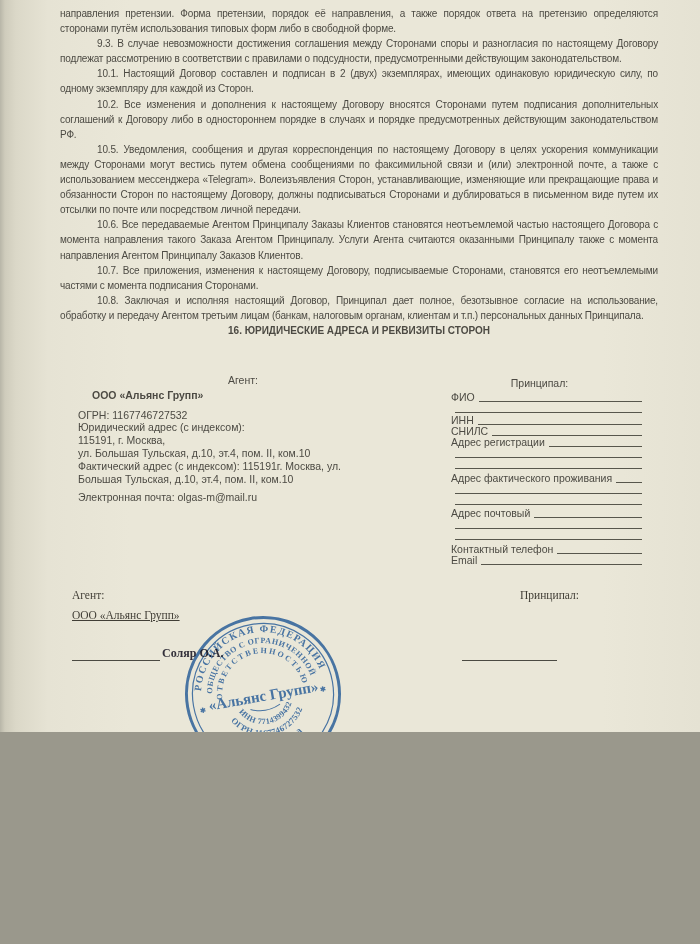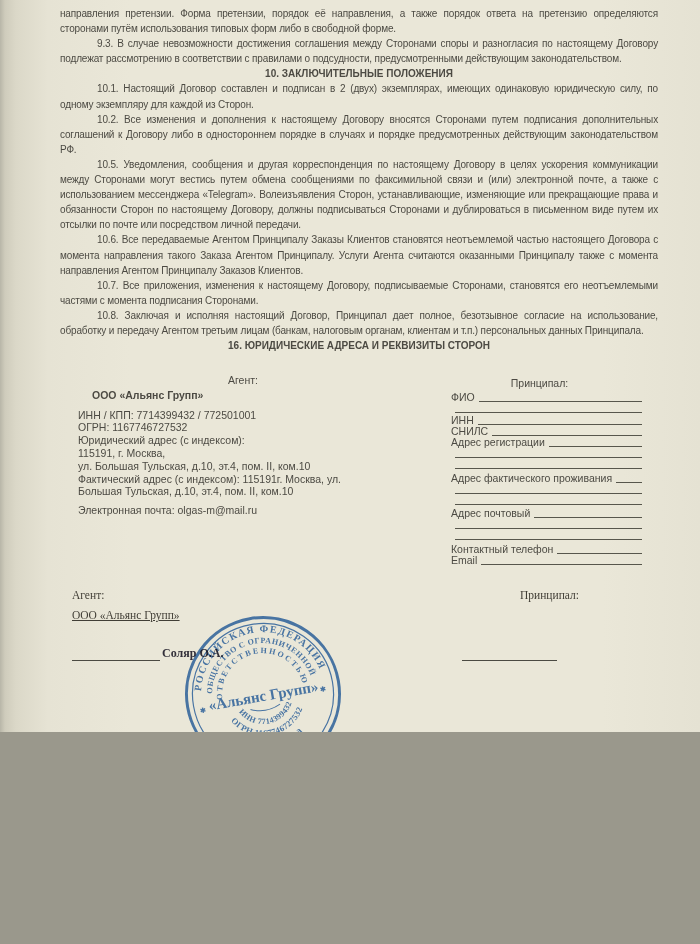--- a/index.html
+++ b/index.html
@@ -52,34 +52,32 @@
   .fline.w58{width:58px;} .fline.w75{width:75px;}
 </style>
 </head>
 <body>
 
 <div class="page">
 
   <div class="body-text">
     <p>направления претензии. Форма претензии, порядок её направления, а также порядок ответа на претензию определяются сторонами путём использования типовых форм либо в свободной форме.</p>
     <p class="ind">9.3. В случае невозможности достижения соглашения между Сторонами споры и разногласия по настоящему Договору подлежат рассмотрению в соответствии с правилами о подсудности, предусмотренными действующим законодательством.</p>
-    <p class="head">10. ЗАКЛЮЧИТЕЛЬНЫЕ ПОЛОЖЕНИЯ</p>
     <p class="ind">10.1. Настоящий Договор составлен и подписан в 2 (двух) экземплярах, имеющих одинаковую юридическую силу, по одному экземпляру для каждой из Сторон.</p>
     <p class="ind">10.2. Все изменения и дополнения к настоящему Договору вносятся Сторонами путем подписания дополнительных соглашений к Договору либо в одностороннем порядке в случаях и порядке предусмотренных действующим законодательством РФ.</p>
     <p class="ind">10.5. Уведомления, сообщения и другая корреспонденция по настоящему Договору в целях ускорения коммуникации между Сторонами могут вестись путем обмена сообщениями по факсимильной связи и (или) электронной почте, а также с использованием мессенджера «Telegram». Волеизъявления Сторон, устанавливающие, изменяющие или прекращающие права и обязанности Сторон по настоящему Договору, должны подписываться Сторонами и дублироваться в письменном виде путем их отсылки по почте или посредством личной передачи.</p>
     <p class="ind">10.6. Все передаваемые Агентом Принципалу Заказы Клиентов становятся неотъемлемой частью настоящего Договора с момента направления такого Заказа Агентом Принципалу. Услуги Агента считаются оказанными Принципалу также с момента направления Агентом Принципалу Заказов Клиентов.</p>
     <p class="ind">10.7. Все приложения, изменения к настоящему Договору, подписываемые Сторонами, становятся его неотъемлемыми частями с момента подписания Сторонами.</p>
     <p class="ind">10.8. Заключая и исполняя настоящий Договор, Принципал дает полное, безотзывное согласие на использование, обработку и передачу Агентом третьим лицам (банкам, налоговым органам, клиентам и т.п.) персональных данных Принципала.</p>
     <p class="head">16. ЮРИДИЧЕСКИЕ АДРЕСА И РЕКВИЗИТЫ СТОРОН</p>
   </div>
 
   <div class="agent-col">
     <div class="req-title">Агент:</div>
     <div class="agent-name">ООО  «Альянс Групп»</div>
-    <div>ИНН / КПП: 7714399432 / 772501001</div>
     <div>ОГРН: 1167746727532</div>
     <div>Юридический адрес (с индексом):</div>
     <div>115191, г. Москва,</div>
     <div>ул. Большая Тульская, д.10, эт.4, пом. II, ком.10</div>
     <div>Фактический адрес (с индексом): 115191г. Москва, ул.</div>
     <div>Большая Тульская, д.10, эт.4, пом. II, ком.10</div>
     <div class="agent-email">Электронная почта: olgas-m@mail.ru</div>
   </div>
 
   <div class="principal-col">

